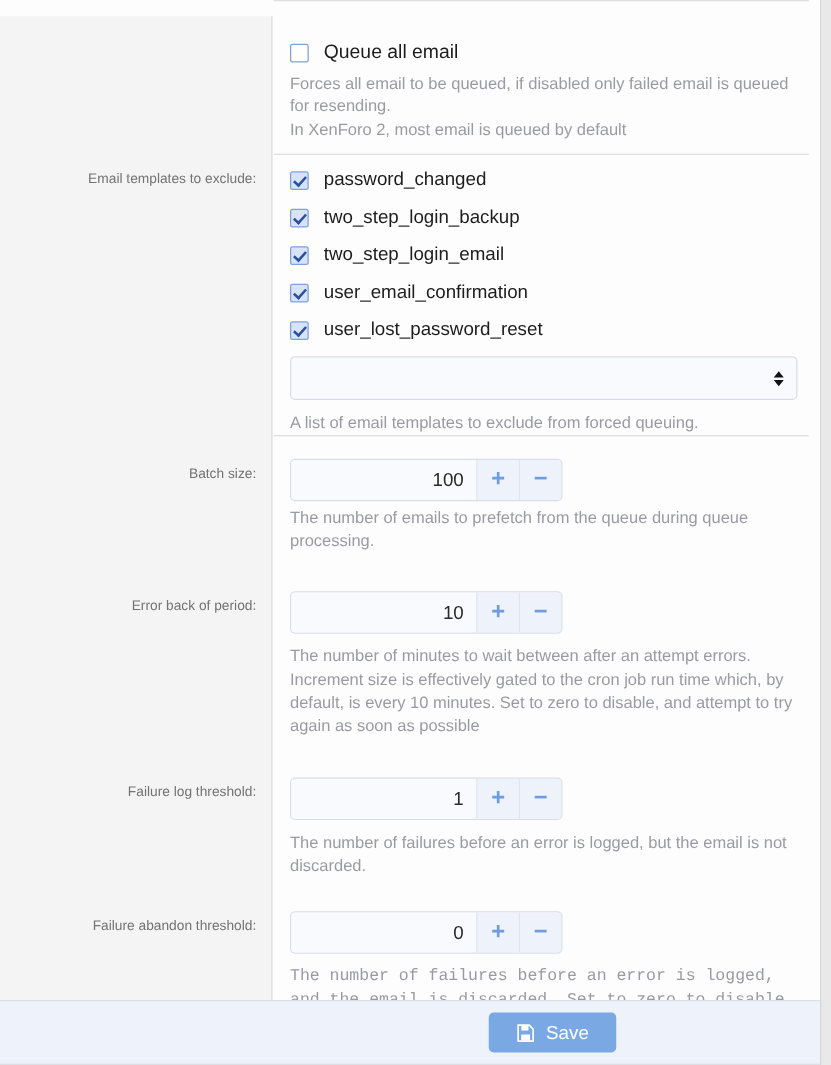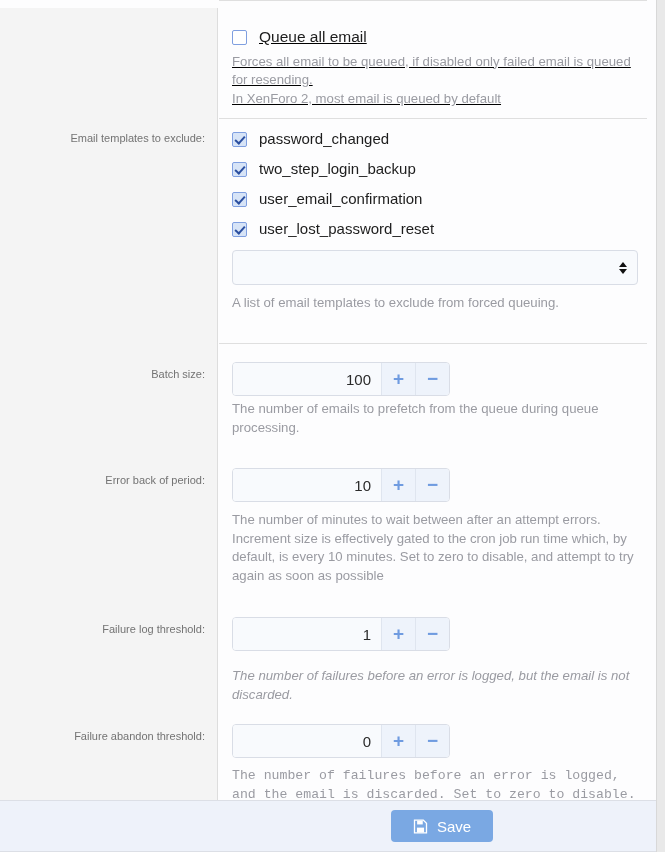--- a/index.html
+++ b/index.html
@@ -206,21 +206,21 @@
 </style>
 </head>
 <body>
 
 <div class="page">
 
   <div class="page-edge"></div>
 
   <div class="form-area">
 
-    <div class="row divided" style="padding-top:8px;text-decoration:underline;">
+    <div class="row divided" style="padding-top:13px;">
       <div class="label-cell" style="height:110px;">
         <span class="lbl"></span>
       </div>
       <div class="field-cell" style="padding-top:20px;">
         <label class="cb-line">
           <span class="cb"></span>
           <span class="cb-label strong">Queue all email</span>
         </label>
         <div class="explain">
           <span class="ln">Forces all email to be queued, if disabled only failed email is queued for resending.</span>
@@ -238,20 +238,24 @@
         <label class="cb-line">
           <span class="cb checked"></span>
           <span class="cb-label">password_changed</span>
         </label>
 
         <label class="cb-line">
           <span class="cb checked"></span>
           <span class="cb-label">two_step_login_backup</span>
         </label>
 
+        <label class="cb-line">
+          <span class="cb checked"></span>
+          <span class="cb-label">two_step_login_email</span>
+        </label>
 
         <label class="cb-line">
           <span class="cb checked"></span>
           <span class="cb-label">user_email_confirmation</span>
         </label>
 
         <label class="cb-line">
           <span class="cb checked"></span>
           <span class="cb-label">user_lost_password_reset</span>
         </label>
@@ -305,21 +309,21 @@
     <div class="row">
       <div class="label-cell" style="height:107px; padding-top:18px;">
         <span class="lbl">Failure log threshold:</span>
       </div>
       <div class="field-cell" style="padding-top:13px;">
         <div class="stepper">
           <input class="num" type="text" readonly="" value="1" style="">
           <span class="btn">+</span>
           <span class="btn">−</span>
         </div>
-        <div class="explain" style="margin-top:16px;font-style:italic;">
+        <div class="explain" style="margin-top:9px;">
           <span class="ln">The number of failures before an error is logged, but the email is not discarded.</span>
         </div>
       </div>
     </div>
 
     <div class="row">
       <div class="label-cell" style="height:97px; padding-top:18px;">
         <span class="lbl">Failure abandon threshold:</span>
       </div>
       <div class="field-cell" style="padding-top:13px;">

